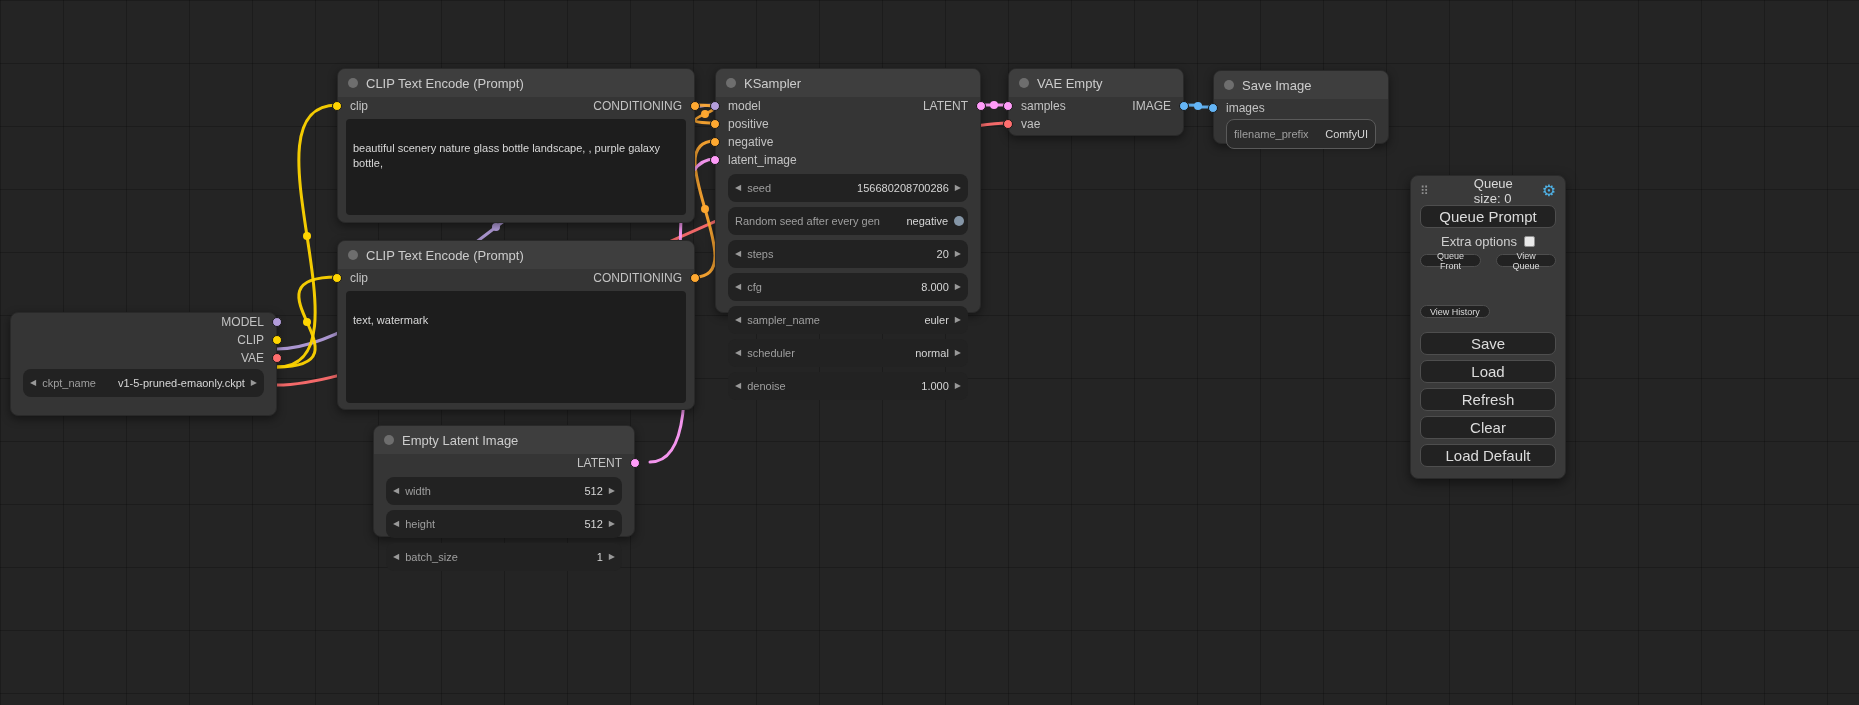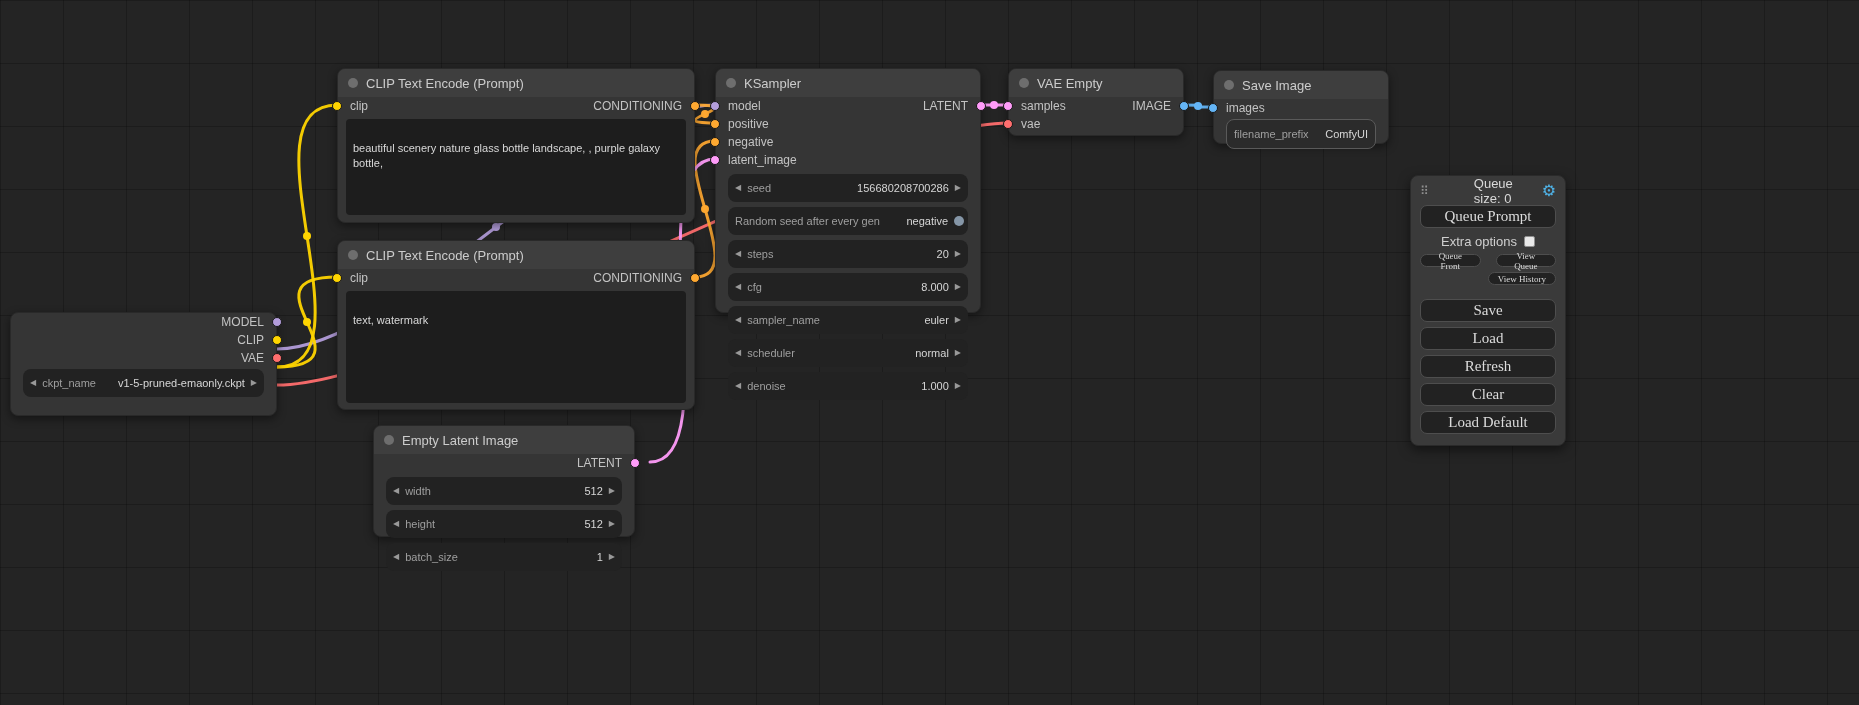--- a/index.html
+++ b/index.html
@@ -60,28 +60,28 @@
     box-shadow:0 4px 12px rgba(0,0,0,.5);
     padding:6px 9px 11px; display:flex; flex-direction:column; gap:5px;
     font-size:13px; color:#ddd;
   }
   .menu-header { display:flex; align-items:center; justify-content:space-between; height:18px; }
   .drag-handle { color:#8f8f8f; font-size:12px; cursor:grab; }
   .queue-size { color:#d9d9d9;margin-left:45px; }
   .gear { font-size:16px; line-height:1; cursor:pointer; }
   .btn {
     background:#222; border:1px solid #4e4e4e; border-radius:7px; color:#dcdcdc;
-    font-family:Liberation Serif, serif; font-size:15px; height:23px;
+    font-family:Liberation Sans, sans-serif; font-size:15px; height:23px;
     display:flex; align-items:center; justify-content:center; cursor:pointer;
   }
   .btn-small { font-size:9px; height:13px; border-radius:7px; padding:0 9px; }
   .extra-row { display:flex; align-items:center; justify-content:center; gap:7px; height:16px; color:#cfcfcf; }
   .checkbox { width:11px; height:11px; background:#e9e9e9; border:1px solid #8f8f8f; border-radius:2px; cursor:pointer; }
   .row-2 { display:flex; gap:15px; justify-content:center; }
-  .center-row { display:flex; justify-content:flex-end; }
+  .center-row { display:flex; justify-content:flex-start;margin-top:33px; }
   .menu-gap { height:4px; }
 </style>
 </head>
 <body>
 
 <svg id="wires" width="1859" height="705">
   <path class="wire" d="M277,349 C397,349 595,105 715,105" stroke="#B39DDB"></path>
   <path class="wire" d="M277,367 C377,367 237,105 337,105" stroke="#FFD500"></path>
   <path class="wire" d="M277,367 C377,367 237,277 337,277" stroke="#FFD500"></path>
   <path class="wire" d="M277,385 C427,385 858,123 1008,123" stroke="#FF6E6E"></path>

